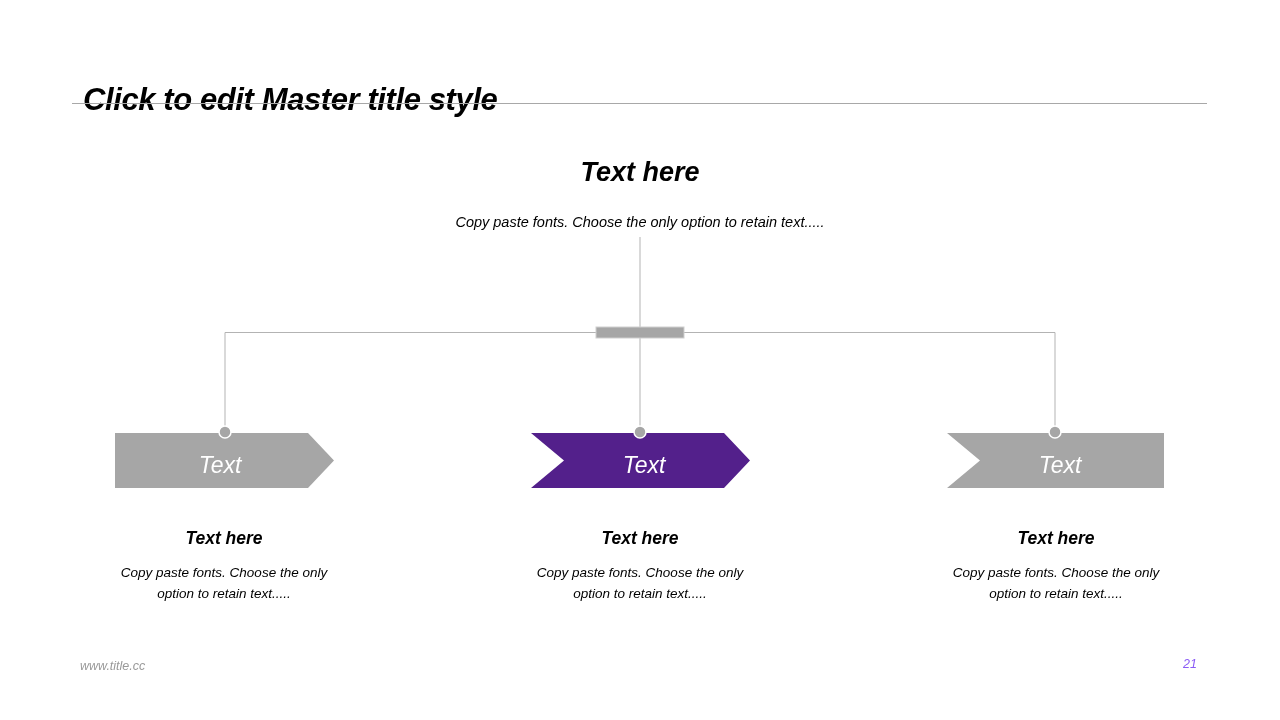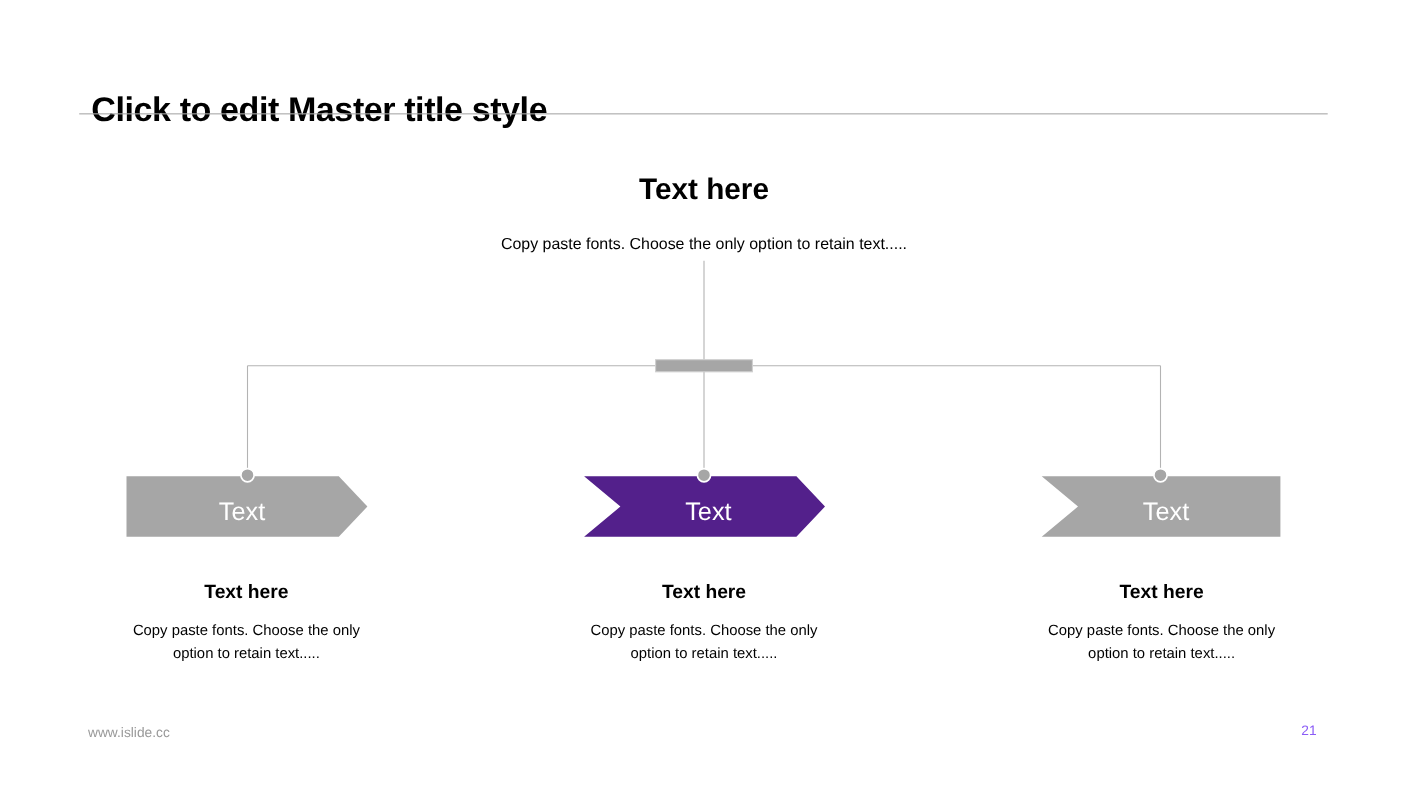--- a/index.html
+++ b/index.html
@@ -4,21 +4,21 @@
 <style>
   html, body { margin: 0; padding: 0; }
   body {
     width: 1280px; height: 720px;
     background: #ffffff;
     font-family: "Liberation Sans", sans-serif;
     position: relative;
     overflow: hidden;
     color: #000;
   }
-  .slide { position: absolute; inset: 0; }
+  .slide { position: absolute; inset: 0; font-style: italic; }
 
   .slide-title {
     position: absolute;
     left: 83px; top: 61px;
     font-size: 31px;
     font-weight: bold;
     letter-spacing: -0.4px;
     white-space: nowrap;
   }
   .title-rule {
@@ -130,16 +130,16 @@
 
   <div class="col-heading col-x1">Text here</div>
   <div class="col-body col-x1">Copy paste fonts. Choose the only option to retain text.....</div>
 
   <div class="col-heading col-x2">Text here</div>
   <div class="col-body col-x2">Copy paste fonts. Choose the only option to retain text.....</div>
 
   <div class="col-heading col-x3">Text here</div>
   <div class="col-body col-x3">Copy paste fonts. Choose the only option to retain text.....</div>
 
-  <div class="footer-url">www.islide.cc</div>
+  <div class="footer-url">www.title.cc</div>
   <div class="page-number">21</div>
 
 </div>
 
 </body></html>

